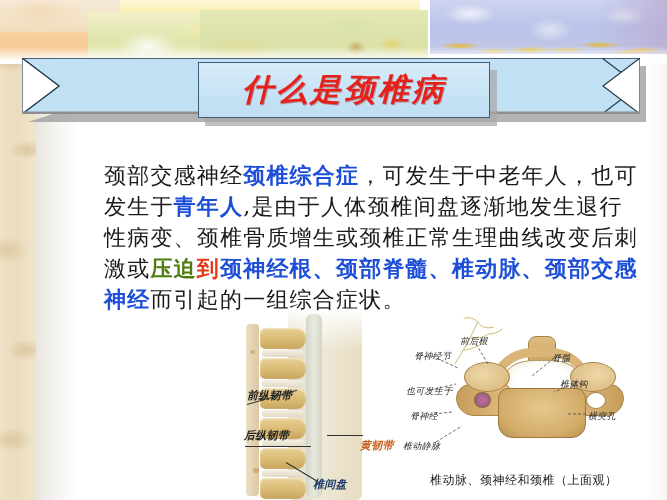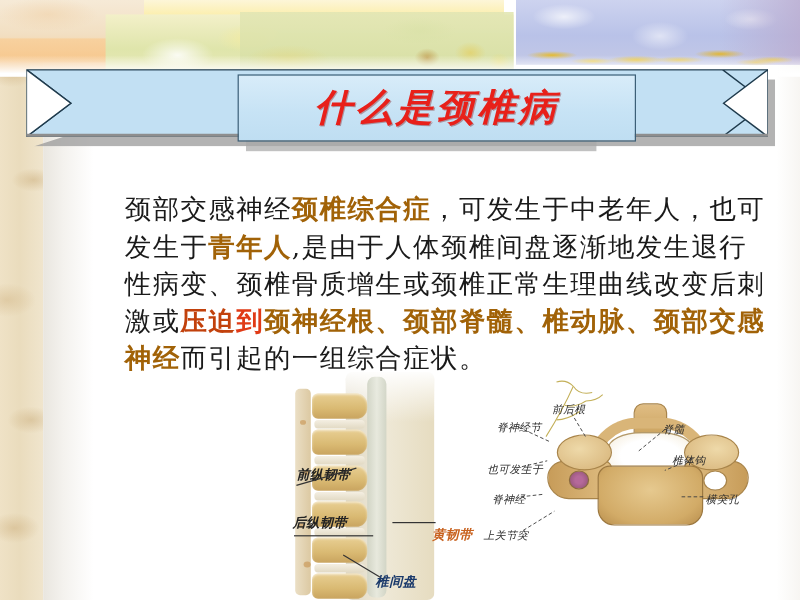--- a/index.html
+++ b/index.html
@@ -127,21 +127,21 @@
   .ribbon-outline {
     position: absolute; left: 0; top: 0; width: 618px; height: 56px;
     pointer-events: none;
   }
 
   .plaque-shadow {
     position: absolute; left: 183px; top: 12px; width: 292px; height: 56px;
     background: #a8a8a8; opacity: .7; filter: blur(0.5px);
   }
   .plaque {
-    position: absolute; left: 176px; top: 4px; width: 332px; height: 56px;
+    position: absolute; left: 176px; top: 4px; width: 292px; height: 56px;
     background: linear-gradient(180deg, #d8ecf9 0%, #c7e3f5 55%, #bfdef2 100%);
     border: 1px solid #3c5f77;
     box-sizing: border-box;
     display: flex; align-items: center; justify-content: center;
   }
   .title-text {
     color: #e8201a;
     font-size: 31px;
     font-weight: bold;
     font-family: "DejaVu Serif", "Liberation Serif", serif;
@@ -154,22 +154,22 @@
   
   .body-text {
     position: absolute; left: 104px; top: 160px; width: 540px;
     font-family: "DejaVu Serif", "Liberation Serif", serif;
     font-size: 22px;
     line-height: 31px;
     color: #1a1a1a;
     letter-spacing: 1.2px;
     z-index: 5;
   }
-  .hl-pink   { color: #a16207; font-weight: bold; }
-  .hl-purple { color: #c2410c; font-weight: bold; }
+  .hl-pink   { color: #1d4ed8; font-weight: bold; }
+  .hl-purple { color: #4d7c0f; font-weight: bold; }
   .hl-red    { color: #e03a16; font-weight: bold; }
 
   
   .fig { position: absolute; }
 
   
   .fig-left { left: 240px; top: 310px; width: 180px; height: 190px; }
   .spine-col {
     position: absolute; left: 48px; top: 0; width: 74px; height: 190px;
     background:
@@ -393,32 +393,33 @@
         <path d="M34,8 C30,4 24,2 18,4"></path>
         <path d="M46,22 C52,22 58,20 62,16"></path>
       </g>
     </svg>
   </div>
 
   <div class="lbl" style="left:460px; top:335px;">前后根</div>
   <div class="lbl" style="left:414px; top:350px;">脊神经节</div>
   <div class="lbl" style="left:406px; top:385px;">也可发生于</div>
   <div class="lbl" style="left:410px; top:410px;">脊神经</div>
-  <div class="lbl" style="left:403px; top:440px;">上关节突</div>
+  <div class="lbl" style="left:403px; top:440px;">椎动静脉</div>
   <div class="lbl" style="left:552px; top:352px;">脊髓</div>
   <div class="lbl" style="left:560px; top:378px;">椎体钩</div>
   <div class="lbl" style="left:588px; top:410px;">横突孔</div>
 
   <svg style="position:absolute; left:396px; top:334px;" width="270" height="124" viewBox="0 0 270 124">
     <g stroke="#444" stroke-width=".8" fill="none" stroke-dasharray="3,2">
       <line x1="36" y1="22" x2="62" y2="34"></line>
       <line x1="34" y1="56" x2="60" y2="50"></line>
       <line x1="38" y1="80" x2="56" y2="78"></line>
       <line x1="40" y1="108" x2="66" y2="92"></line>
       <line x1="80" y1="10" x2="92" y2="30"></line>
       <line x1="158" y1="24" x2="136" y2="42"></line>
       <line x1="182" y1="48" x2="158" y2="58"></line>
       <line x1="190" y1="80" x2="172" y2="80"></line>
     </g>
   </svg>
 
+  <div class="caption">椎动脉、颈神经和颈椎（上面观）</div>
 
 </div>
 
 </body></html>

